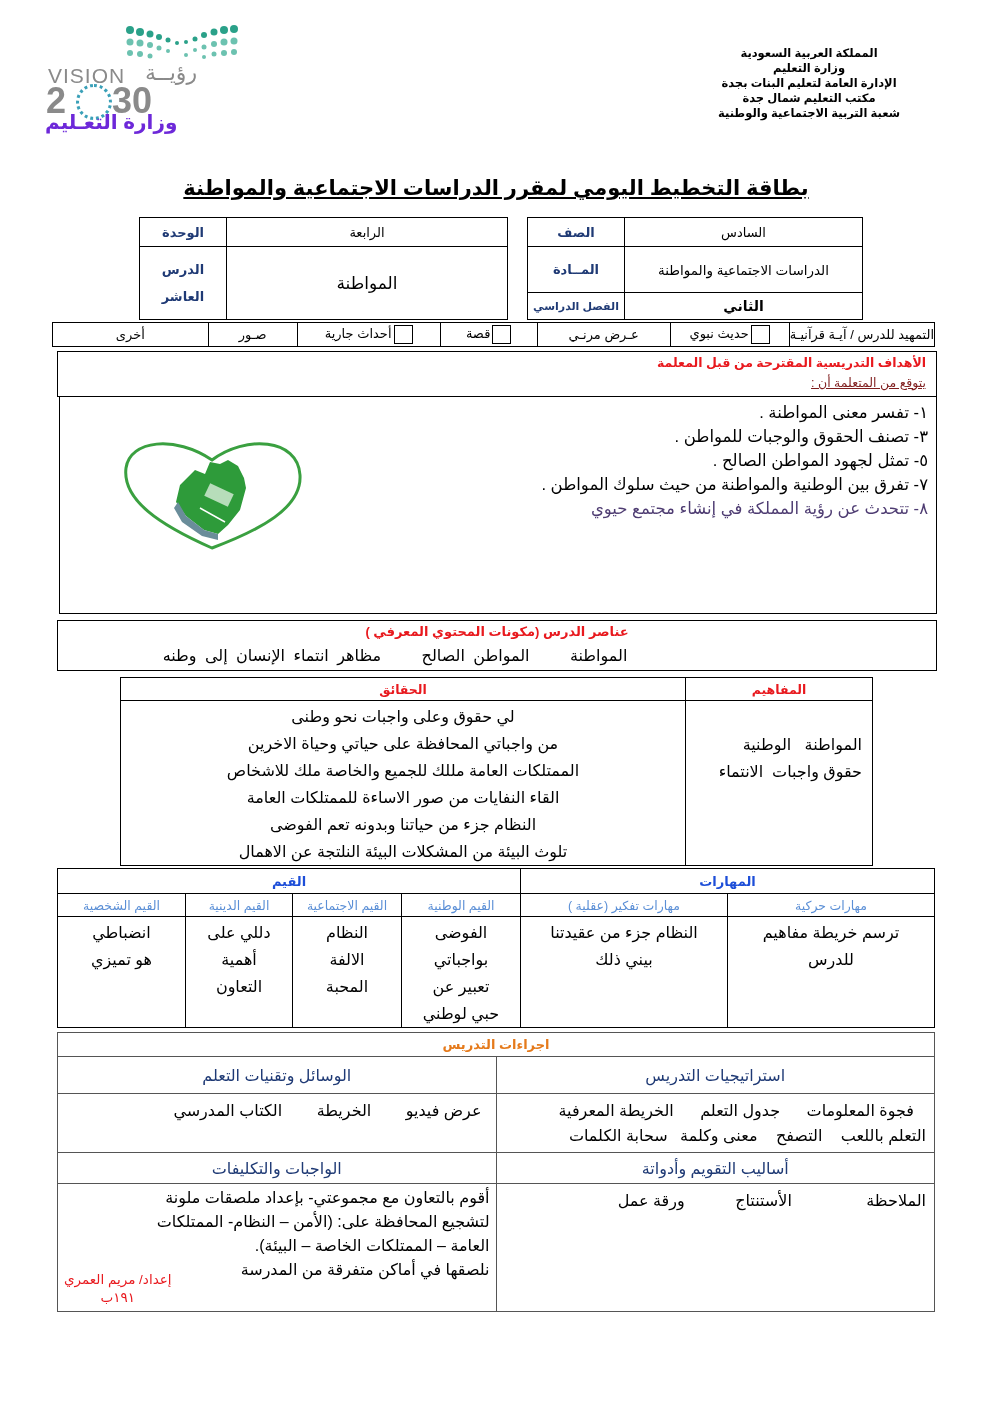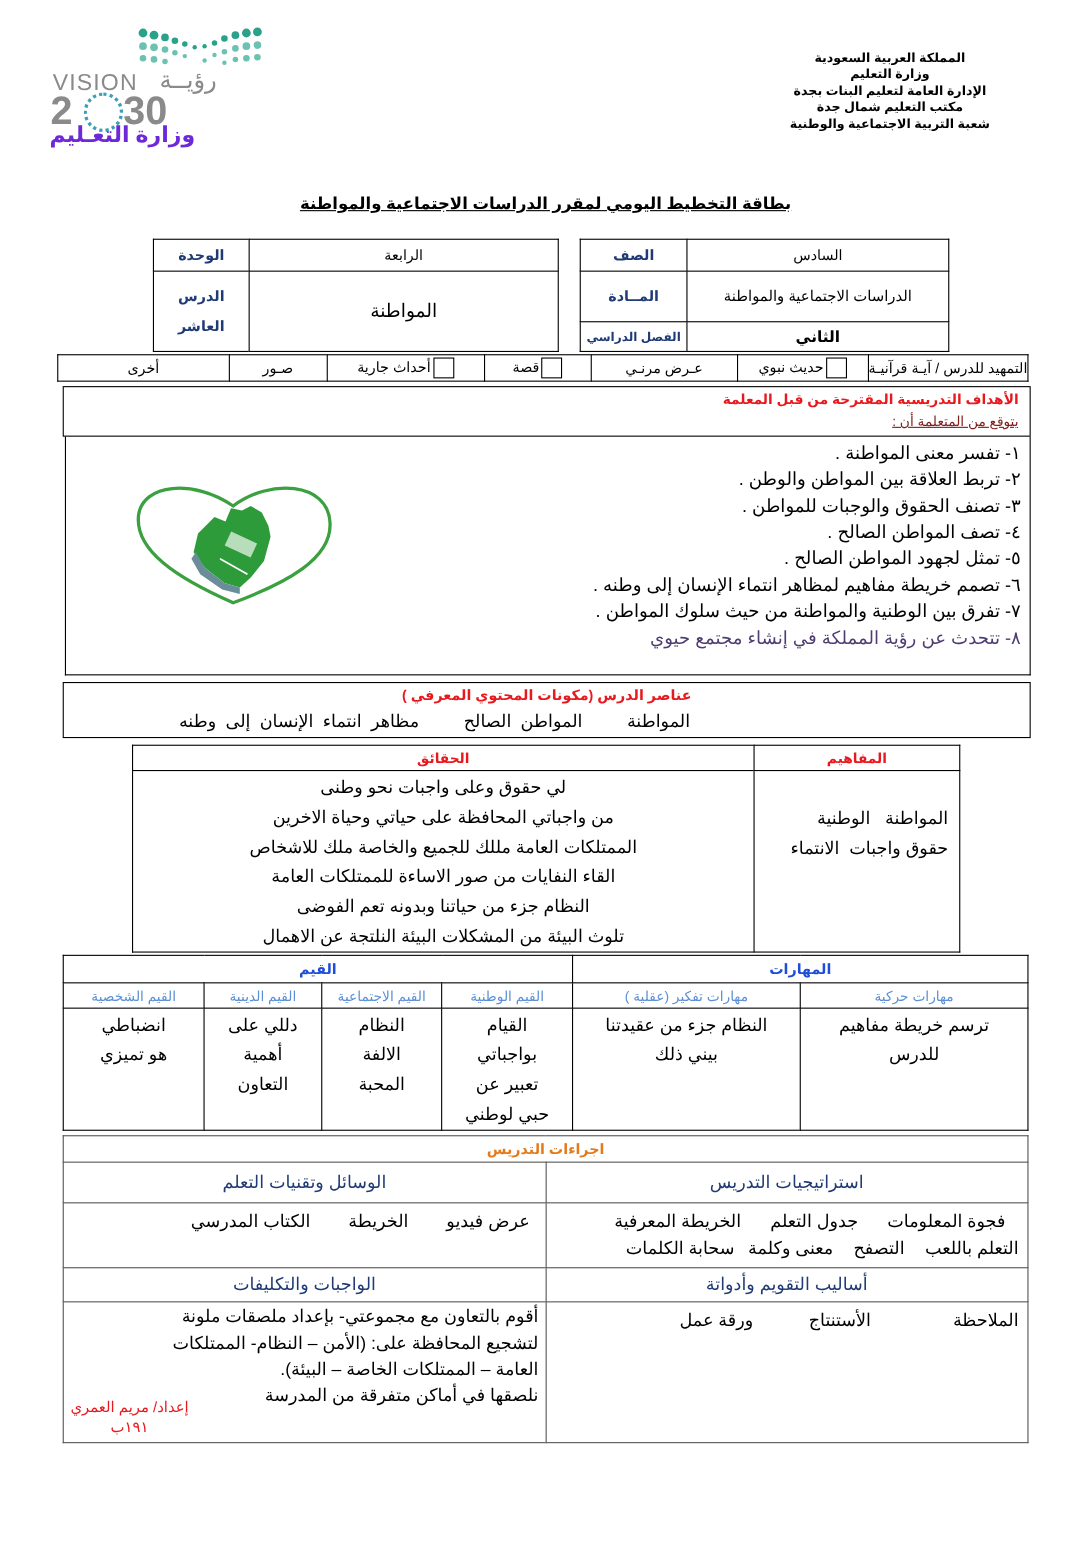--- a/index.html
+++ b/index.html
@@ -4,21 +4,21 @@
 <style>
   html, body { margin: 0; padding: 0; background: #ffffff; }
   body { width: 992px; height: 1403px; position: relative; font-family: "Liberation Sans", "DejaVu Sans", sans-serif; color: #000; overflow: hidden; }
   .abs { position: absolute; }
   table { border-collapse: collapse; }
   td, th { padding: 0; }
 
   
   .logo { left: 40px; top: 22px; width: 230px; height: 115px; }
   .ministry { right: 68px; top: 46px; width: 230px; text-align: center; font-size: 11.5px; font-weight: bold; line-height: 15px; direction: rtl; }
-  .title { left: 0; right: 0; top: 176px; text-align: center; font-size: 15px; font-weight: 900; text-decoration: underline; direction: rtl; }
+  .title { left: 0; right: 0; top: 176px; text-align: center; font-size: 21px; font-weight: 900; text-decoration: underline; direction: rtl; }
 
   
   .info-left { left: 139px; top: 217px; width: 369px; height: 102px; border: 1.5px solid #000; }
   .info-right { left: 527px; top: 217px; width: 336px; height: 102px; border: 1.5px solid #000; }
   .info td { border: 1px solid #000; text-align: center; vertical-align: middle; font-size: 13px; }
   .lbl { color: #1f3a75; font-weight: bold; font-size: 12px; }
 
   
   .intro { left: 52px; top: 322px; width: 883px; height: 25px; border: 1.5px solid #000; }
   .intro td { border: 1px solid #000; text-align: center; font-size: 13px; white-space: nowrap; }
@@ -170,25 +170,22 @@
 </tbody>
   </table>
 
 <div class="abs obj-head">
   <div class="t1">الأهداف التدريسية المقترحة من قبل المعلمة</div>
   <div class="t2">يتوقع من المتعلمة أن :</div>
 </div>
 <div class="abs obj-body">
   <ul class="obj-list">
     <li>١- تفسر معنى المواطنة .</li>
-    <li>٢- تربط العلاقة بين المواطن والوطن .</li>
     <li>٣- تصنف الحقوق والوجبات للمواطن .</li>
-    <li>٤- تصف المواطن الصالح .</li>
     <li>٥- تمثل لجهود المواطن الصالح .</li>
-    <li>٦- تصمم خريطة مفاهيم لمظاهر انتماء الإنسان إلى وطنه .</li>
     <li>٧- تفرق بين الوطنية والمواطنة من حيث سلوك المواطن .</li>
     <li class="purple">٨- تتحدث عن رؤية المملكة في إنشاء مجتمع حيوي</li>
   </ul>
 </div>
 <div class="abs heart">
   <svg width="185" height="125" viewBox="0 0 185 125">
     <path d="M92 118 C40 95 2 70 6 38 C10 10 55 5 92 30 C125 5 178 8 180 45 C182 78 140 100 92 118 Z" fill="none" stroke="#3aa040" stroke-width="3"></path>
     <path d="M60 55 L75 40 L85 44 L90 32 L100 34 L108 30 L118 36 L124 48 L126 58 L120 80 L108 95 L98 104 L84 100 L66 86 L56 72 Z" fill="#2e9b3a"></path>
     <path d="M58 72 L66 86 L84 100 L98 104 L98 110 L82 106 L62 92 L54 78 Z" fill="#6a8d9a"></path>
     <rect x="86" y="58" width="26" height="14" fill="#e6f3e6" opacity="0.75" transform="rotate(25 99 65)"></rect>
@@ -245,21 +242,21 @@
   <tr>
     <td class="sk-body">
       <div>ترسم خريطة مفاهيم</div>
       <div>للدرس</div>
     </td>
     <td class="sk-body">
       <div>النظام جزء من عقيدتنا</div>
       <div>بيني ذلك</div>
     </td>
     <td class="sk-body">
-      <div>القيام</div>
+      <div>الفوضى</div>
       <div>بواجباتي</div>
       <div>تعبير عن</div>
       <div>حبي لوطني</div>
     </td>
     <td class="sk-body">
       <div>النظام</div>
       <div>الالفة</div>
       <div>المحبة</div>
     </td>
     <td class="sk-body">

